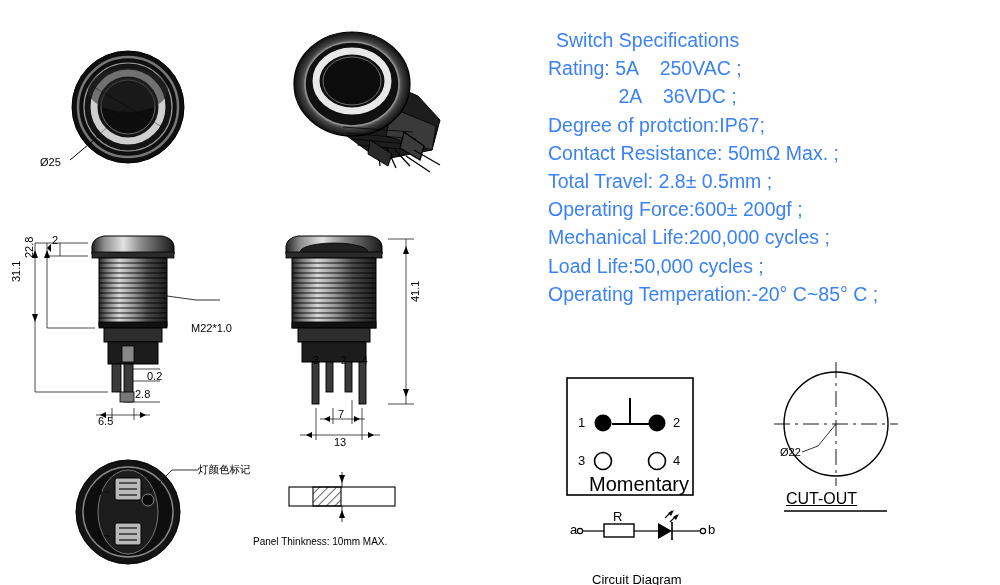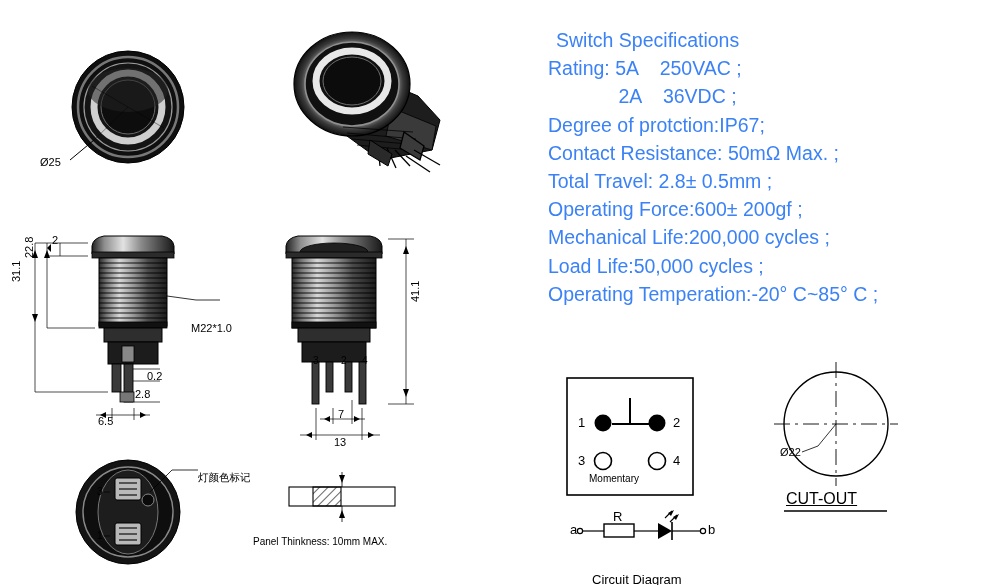--- a/index.html
+++ b/index.html
@@ -57,29 +57,28 @@
     font-size: 13px;
   }
   .panel-text {
     font-size: 10px;
   }
   .cutout-text {
     font-size: 16px;
     text-decoration: underline;
   }
   .momentary-text {
-    font-size: 10px;
+    font-size: 20px;
   }
   .circuit-text {
     font-size: 13px;
   }
   .cn-text {
     font-size: 10.5px;
     font-family: "DejaVu Sans", sans-serif;
-    margin-top: 8px;
   }
 </style>
 </head>
 <body>
 
 <div class="canvas">
 
   <svg class="layer" viewBox="0 0 1000 585">
     <defs>
       <radialGradient id="gBezelTop" cx="50%" cy="50%" r="50%">

